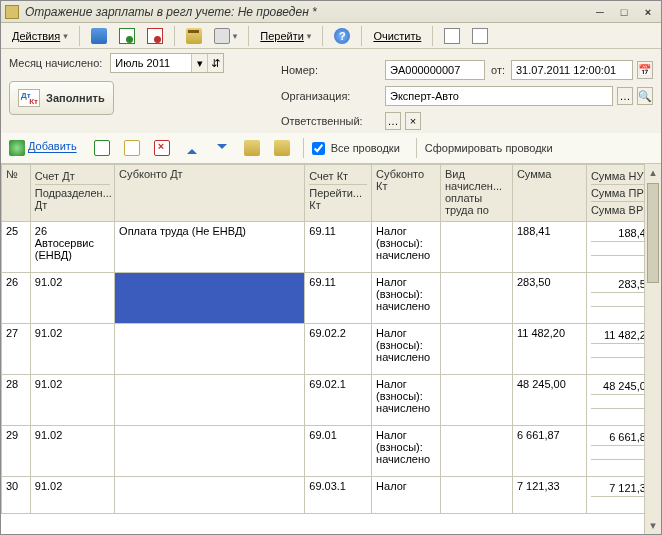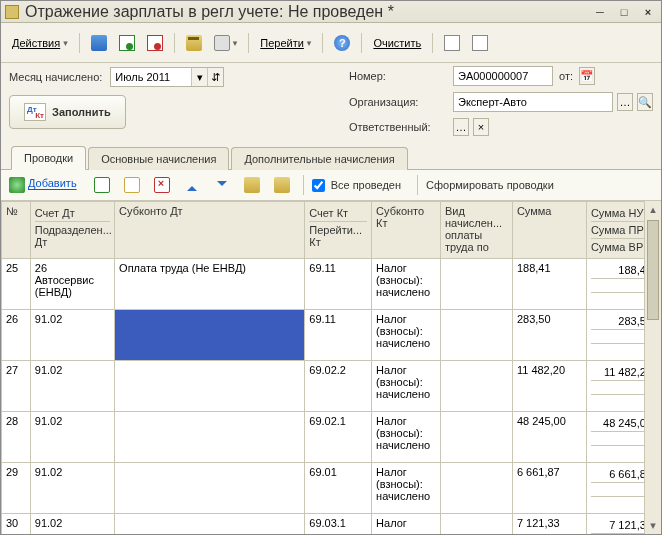--- a/index.html
+++ b/index.html
@@ -1,23 +1,23 @@
 <!DOCTYPE html>
 <html><head>
 <meta charset="utf-8">
 <style>
   * { box-sizing: border-box; margin: 0; padding: 0; font-family: Arial, sans-serif; font-size: 11px; }
   body { background: #fff; width: 662px; height: 535px; overflow: hidden; }
   .window { border: 1px solid #8a8a8a; width: 662px; height: 535px; display: flex; flex-direction: column; background:#f4f2e8;}
   .titlebar { background: linear-gradient(#eceade,#e4e2d4); border-bottom: 1px solid #b7b49f; height: 22px; display:flex; align-items:center; padding:0 4px; }
   .titlebar .ticon { width:14px; height:14px; background:#d9c06a; border:1px solid #a08b33; margin-right:6px; display:inline-block;}
-  .titlebar .title { flex:1; color:#333; font-size:16px; }
+  .titlebar .title { flex:1; font-style: italic; color:#333; font-size:12px; }
   .titlebar .winbtns { display:flex; gap:6px; }
   .titlebar .winbtn { width:18px; height:14px; display:inline-flex; align-items:center; justify-content:center; font-weight:bold; color:#333; cursor:default;}
-  .toolbar { background:#f4f2e8; border-bottom:1px solid #c9c6b3; height:40px; display:flex; align-items:center; padding:0 6px; gap:2px;}
+  .toolbar { background:#f4f2e8; border-bottom:1px solid #c9c6b3; height:26px; display:flex; align-items:center; padding:0 6px; gap:2px;}
   .sep { width:1px; height:20px; background:#c9c6b3; margin:0 4px;}
   .tbtn { display:inline-flex; align-items:center; gap:3px; height:22px; padding:0 4px; border:1px solid transparent; border-radius:3px; cursor:default;}
   .tbicon { width:16px; height:16px; display:inline-block; }
   .i-save{background:linear-gradient(#5a9be0,#2d6cc0);border-radius:2px;}
   .i-post{background:#fff;border:1px solid #2a8a2a; position:relative;}
   .i-post::after{content:"";position:absolute;right:1px;bottom:0;width:7px;height:7px;background:#2a8a2a;border-radius:50%;}
   .i-unpost{background:#fff;border:1px solid #c03030;position:relative;}
   .i-unpost::after{content:"";position:absolute;right:1px;bottom:0;width:7px;height:7px;background:#c03030;border-radius:50%;}
   .i-ledger{background:linear-gradient(#e6d27a,#c9a93d);border-radius:2px;position:relative;}
   .i-ledger::before{content:"";position:absolute;left:2px;top:2px;width:11px;height:3px;background:#7a5a10;}
@@ -26,25 +26,25 @@
   .i-list{background:#fff;border:1px solid #888;position:relative;}
   .i-tree{background:#fff;border:1px solid #888;}
   .dd { font-size:9px; color:#666; }
   .form-row { display:flex; align-items:center; padding:4px 8px; gap:8px; }
   .lbl { color:#333; }
   .selectbox { display:inline-flex; border:1px solid #b7b49f; background:#fff; height:20px; align-items:center; }
   .selectbox input{ border:none; outline:none; padding:0 4px; height:18px; width:80px;}
   .selbtn { width:16px; height:18px; border-left:1px solid #c9c6b3; display:inline-flex;align-items:center;justify-content:center;background:#f4f2e8;}
   .formarea { display:flex; }
   .formleft { width:340px;}
-  .formright { flex:1; padding-right:8px;}
+  .formright { flex:1; padding-right:8px;margin-top:8px;}
   .formright .form-row{padding:3px 0 3px 8px; gap:4px;}
   .formright .lbl{width:100px;}
   .inp { border:1px solid #b7b49f; background:#fff; height:20px; padding:0 4px; display:flex; align-items:center; flex:1;}
-  .bigbtn { margin:4px 8px; display:inline-flex; align-items:center; gap:6px; height:34px; padding:0 14px; border:1px solid #b7b49f; border-radius:4px; background:linear-gradient(#fdfdf9,#edeadb); font-size:12px; font-weight:bold; color:#333;text-align:right;}
+  .bigbtn { margin:4px 8px; display:inline-flex; align-items:center; gap:6px; height:34px; padding:0 8px; border:1px solid #b7b49f; border-radius:4px; background:linear-gradient(#fdfdf9,#edeadb); font-size:12px; font-weight:bold; color:#333;text-align:right;}
   .bigbtn .dticon{width:22px;height:18px;background:#fff;border:1px solid #b7b49f;position:relative;}
   .dticon::before{content:"Дт";position:absolute;left:2px;top:1px;font-size:8px;color:#2d6cc0;font-weight:bold;}
   .dticon::after{content:"Кт";position:absolute;right:1px;bottom:0;font-size:8px;color:#c03030;font-weight:bold;}
   .tabs { display:flex; align-items:flex-end; padding-left:10px; margin-top:6px; border-bottom:1px solid #b7b49f;}
   .tab { padding:5px 12px; border:1px solid #b7b49f; border-bottom:none; border-radius:4px 4px 0 0; background:#edeadb; margin-right:2px; position:relative; top:1px; color:#333;}
   .tab.active { background:#f9f8f1; border-bottom:1px solid #f9f8f1;}
   .subtoolbar { display:flex; align-items:center; padding:4px 8px; gap:4px; background:#f9f8f1; border-bottom:1px solid #c9c6b3;}
   .sicon { width:16px; height:16px; display:inline-block; border-radius:2px;}
   .s-add{background:radial-gradient(#8fe08f,#2a8a2a);}
   .s-ins{background:#fff;border:1px solid #2a8a2a;}
@@ -146,43 +146,41 @@
         <span>Заполнить</span>
       </div>
     </div>
     <div class="formright">
       <div class="form-row">
         <span class="lbl">Номер:</span>
         <span class="inp" style="flex:0 0 100px">
             <span>ЭА000000007</span>
           </span>
         <span class="lbl" style="width:auto;padding:0 2px;">от:</span>
+        <span class="inp" style="flex:0 0 122px">
+            <span>31.07.2011 12:00:01</span>
+          </span>
         <span class="selbtn" style="border:1px solid #b7b49f">📅</span>
       </div>
       <div class="form-row">
         <span class="lbl">Организация:</span>
         <span class="inp">
             <span>Эксперт-Авто</span>
           </span>
         <span class="selbtn" style="border:1px solid #b7b49f">…</span>
         <span class="selbtn" style="border:1px solid #b7b49f">🔍</span>
       </div>
       <div class="form-row">
         <span class="lbl">Ответственный:</span>
         <span class="selbtn" style="border:1px solid #b7b49f">…</span>
         <span class="selbtn" style="border:1px solid #b7b49f">×</span>
       </div>
     </div>
   </div>
 
-  <div class="tabs">
-    <div class="tab active">Проводки</div>
-    <div class="tab">Основные начисления</div>
-    <div class="tab">Дополнительные начисления</div>
-  </div>
 
   <div class="subtoolbar">
     <span class="linkbtn">
         <span class="sicon s-add"></span>
         <span>Добавить</span>
       </span>
     <span class="tbtn">
         <span class="sicon s-ins"></span>
       </span>
     <span class="tbtn">
@@ -199,21 +197,21 @@
       </span>
     <span class="tbtn">
         <span class="sicon s-sort"></span>
       </span>
     <span class="tbtn">
         <span class="sicon s-sort"></span>
       </span>
     <div class="sep"></div>
     <span class="linkbtn" style="color:#333;text-decoration:none">
         <input type="checkbox" checked="" style="margin-right: 3px;"> 
-        <span>Все проведен</span>
+        <span>Все проводки</span>
       </span>
     <div class="sep"></div>
     <span class="linkbtn" style="color:#333;text-decoration:none">Сформировать проводки</span>
   </div>
 
   <div class="tablewrap">
     <table class="grid">
       <colgroup>
         <col style="width:28px">
           <col style="width:82px">

